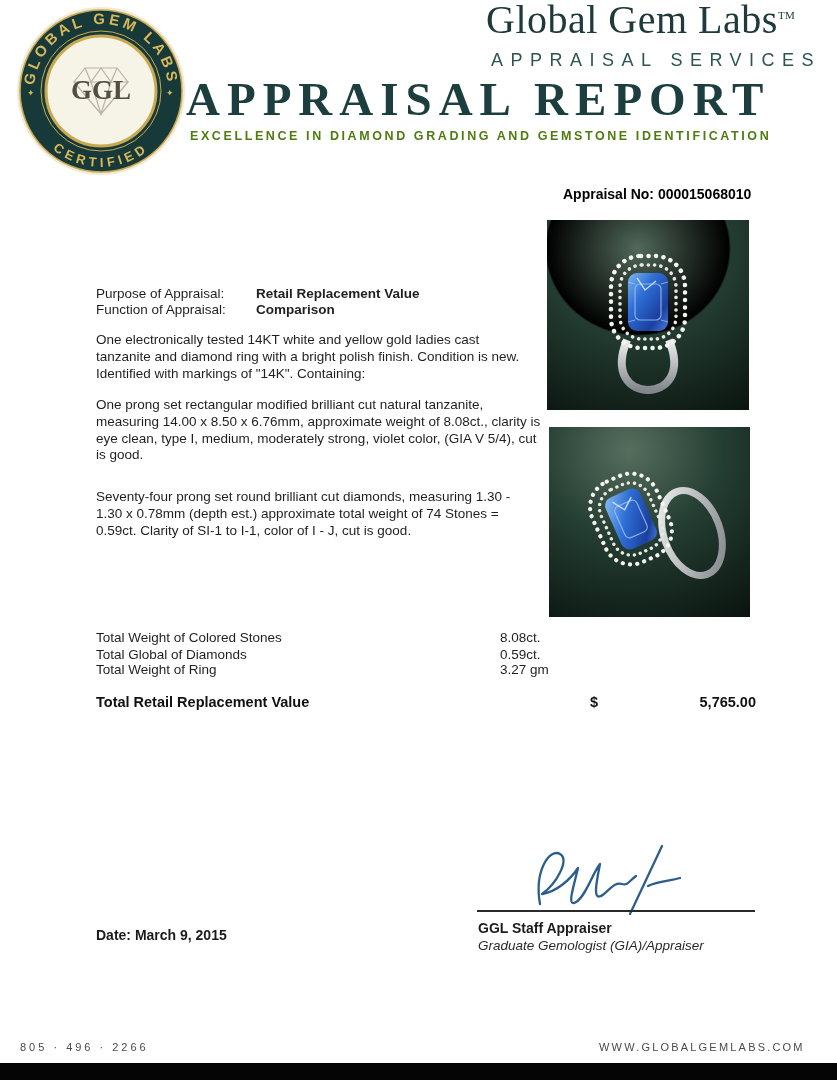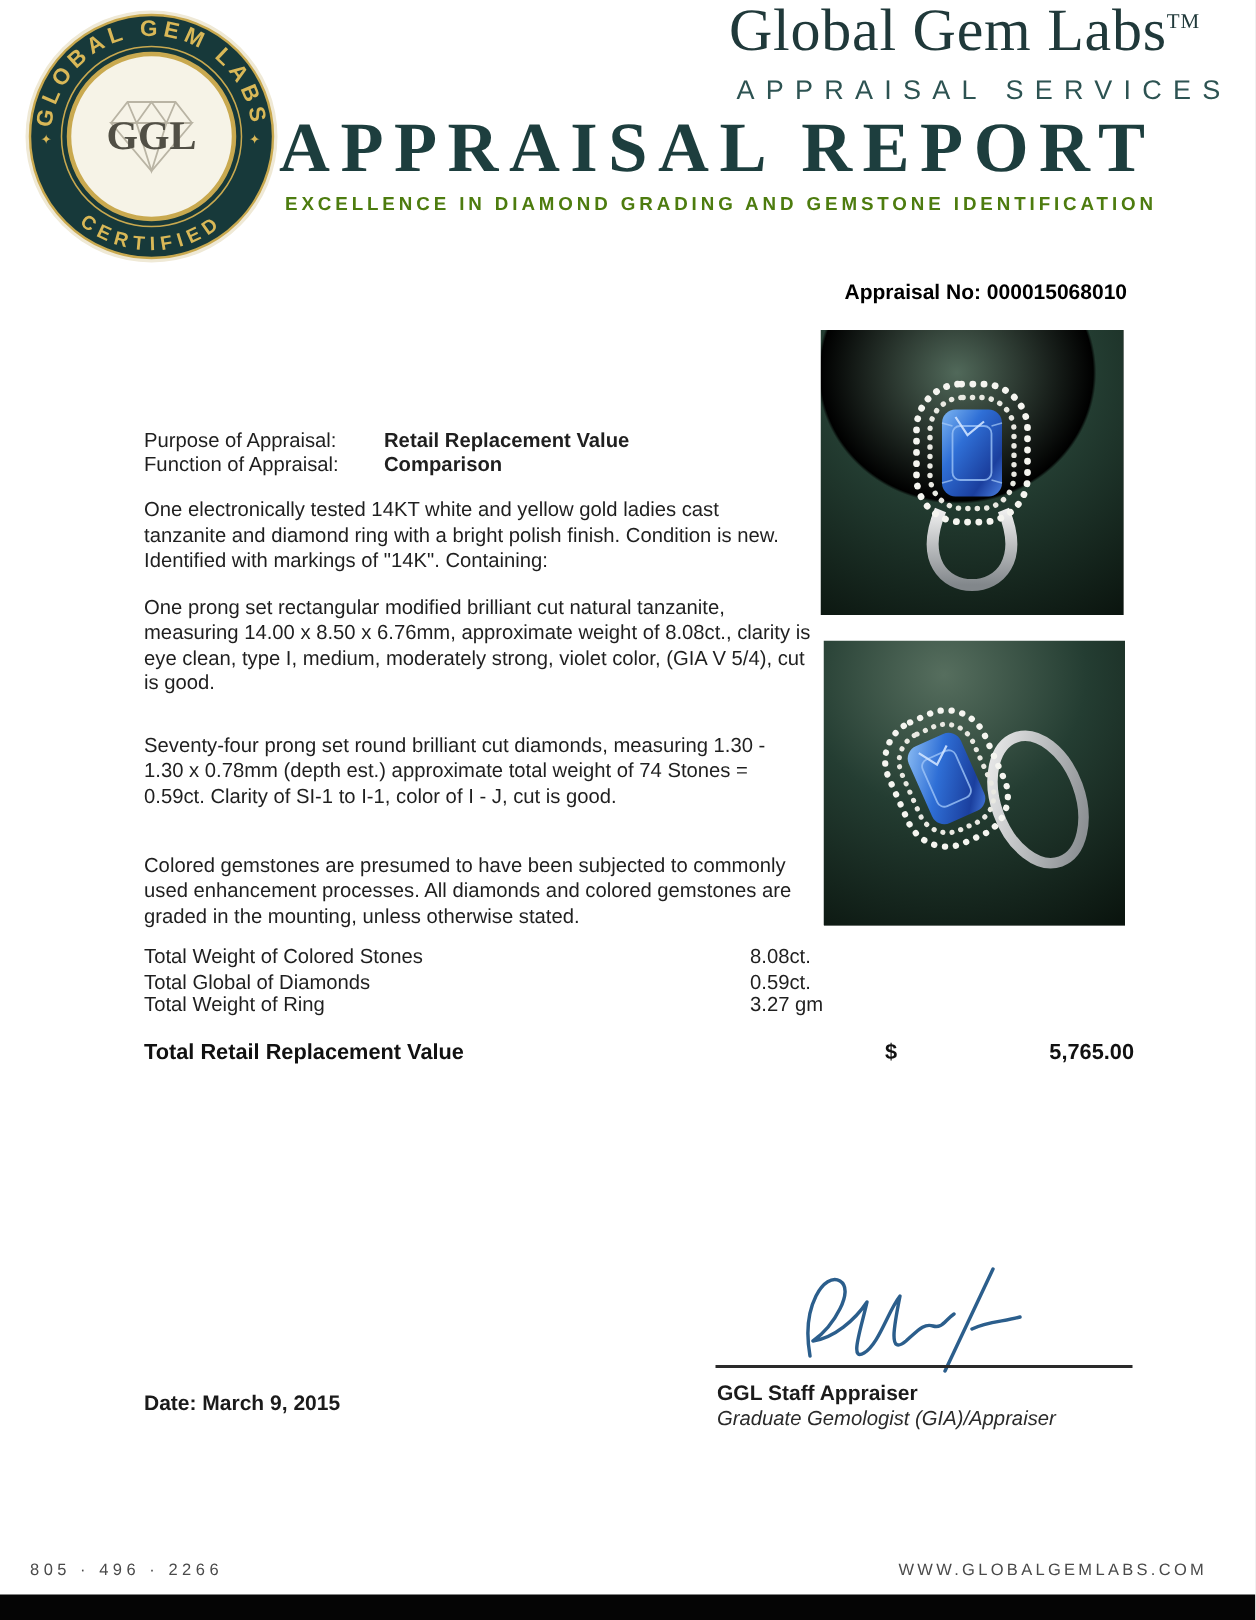--- a/index.html
+++ b/index.html
@@ -9,21 +9,21 @@
     font-family:"Liberation Sans",sans-serif;color:#222;
   }
   .abs{position:absolute;}
 
   
   .brand{
     left:486px;top:-4px;
     font-family:"Liberation Serif",serif;font-size:40px;color:#20393a;
     letter-spacing:.5px;white-space:nowrap;
   }
-  .brand sup{font-size:14px;vertical-align:super;color:#20393a;}
+  .brand sup{font-size:11px;vertical-align:super;color:#20393a;}
   .brand-sub{
     left:491px;top:50px;
     font-size:18px;letter-spacing:7.5px;color:#2d5352;white-space:nowrap;
   }
   .report-title{
     left:186px;top:72px;
     font-family:"Liberation Serif",serif;font-weight:bold;
     font-size:47px;letter-spacing:7px;color:#1d3e3e;white-space:nowrap;
   }
   .tagline{
@@ -181,21 +181,20 @@
   <div class="abs bodytext kv-row" style="top:286px;">
     <span class="k">Purpose of Appraisal:</span><span class="v">Retail Replacement Value</span>
   </div>
   <div class="abs bodytext kv-row" style="top:302px;">
     <span class="k">Function of Appraisal:</span><span class="v">Comparison</span>
   </div>
 
   <div class="abs bodytext para p1">One electronically tested 14KT white and yellow gold ladies cast tanzanite and diamond ring with a bright polish finish. Condition is new.   Identified with markings of "14K".  Containing:</div>
   <div class="abs bodytext para p2">One prong set rectangular modified brilliant cut natural tanzanite, measuring 14.00 x 8.50 x 6.76mm,  approximate weight of 8.08ct., clarity is eye clean, type I, medium, moderately strong, violet color, (GIA V 5/4), cut is good.</div>
   <div class="abs bodytext para p3">Seventy-four prong set round brilliant cut diamonds, measuring 1.30 - 1.30 x 0.78mm (depth est.) approximate total weight of 74 Stones = 0.59ct.  Clarity of SI-1 to I-1, color of I - J, cut is good.</div>
-  <div class="abs bodytext para p4">Colored gemstones are presumed to have been subjected to commonly used enhancement processes. All diamonds and colored gemstones are graded in the mounting, unless otherwise stated.</div>
 
   <div class="abs bodytext total-row" style="top:630px;">
     <span>Total Weight of Colored Stones</span>
     <span class="val">8.08ct.</span>
   </div>
   <div class="abs bodytext total-row" style="top:647px;">
     <span>Total Global of Diamonds</span>
     <span class="val">0.59ct.</span>
   </div>
   <div class="abs bodytext total-row" style="top:662px;">

